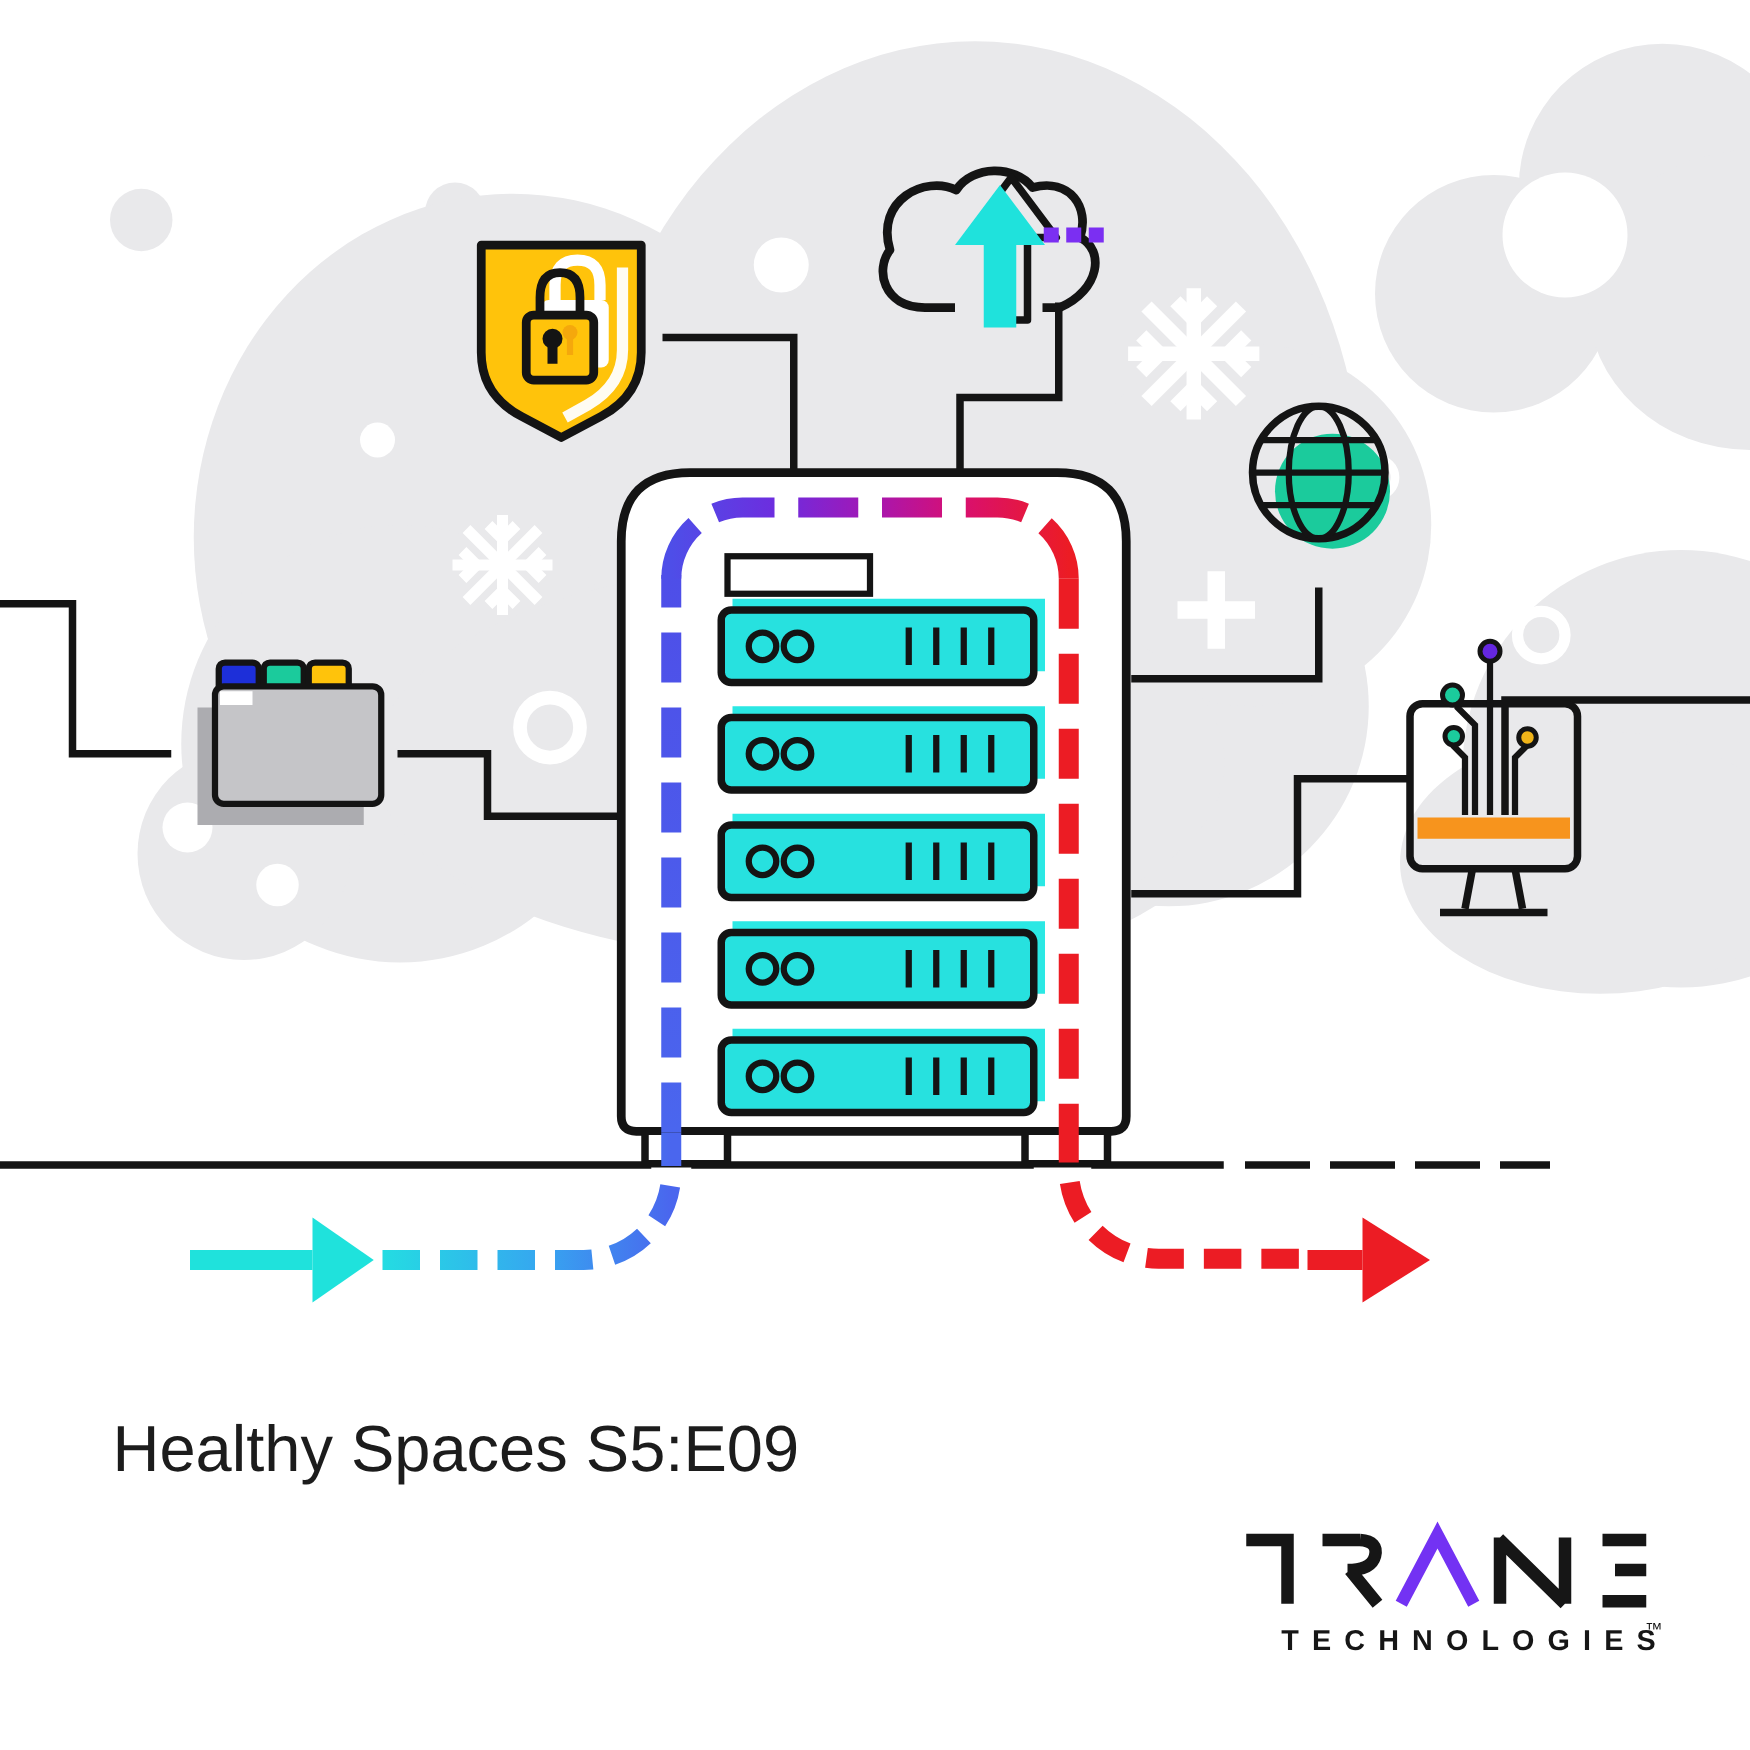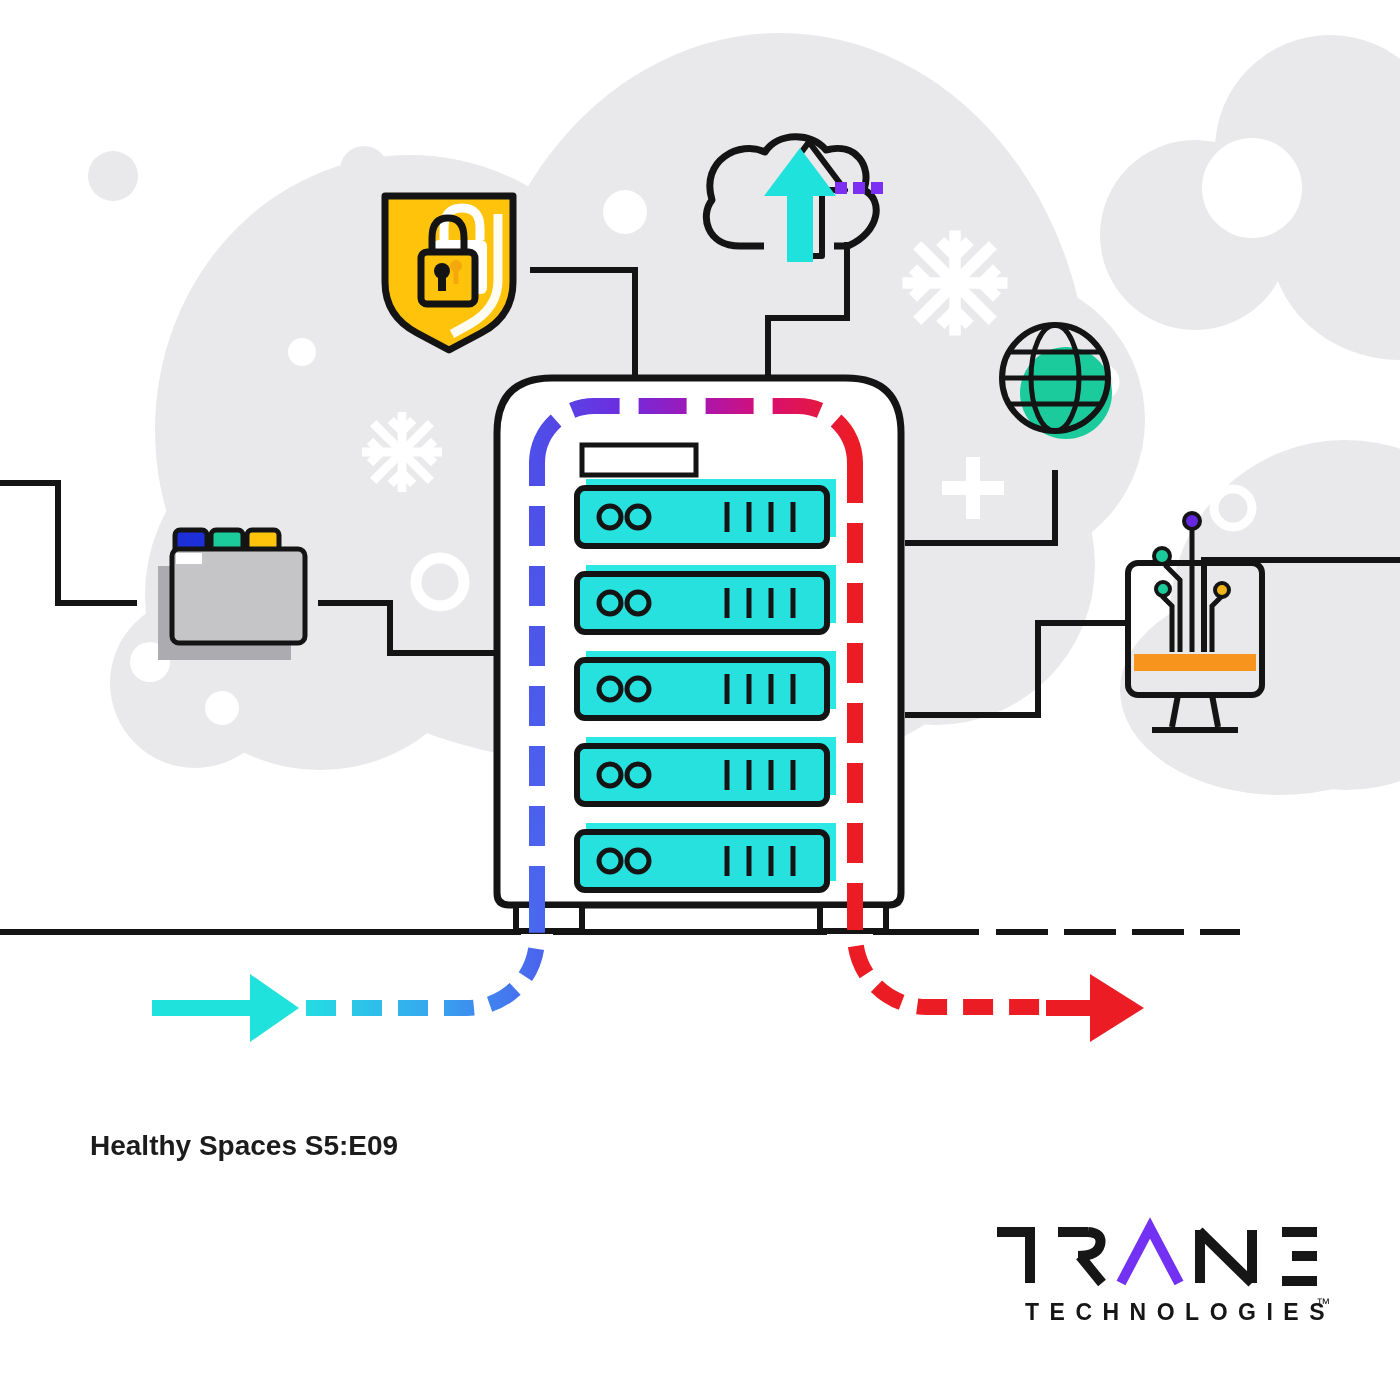--- a/index.html
+++ b/index.html
@@ -1,21 +1,21 @@
 <!DOCTYPE html>
 <html><head>
 <meta charset="utf-8">
 <style>
   html,body{margin:0;padding:0;background:#fff;}
   #poster{position:relative;width:1400px;height:1400px;background:#ffffff;overflow:hidden;
           font-family:"Liberation Sans", sans-serif;}
   #art{position:absolute;left:0;top:0;}
   .title-block{position:absolute;left:90px;top:1108px;color:#161616;}
   .title-line{font-size:78px;font-weight:700;line-height:88px;letter-spacing:0px;}
-  .subtitle{font-size:28px;font-weight:700;margin-top:22px;color:#1c1c1c;}
+  .subtitle{font-size:52px;font-weight:400;margin-top:22px;color:#1c1c1c;}
 </style>
 </head>
 <body>
 
 <div id="poster">
 
 <svg id="art" width="1400" height="1400" viewBox="0 0 1400 1400">
   <defs>
     <linearGradient id="gradIn" gradientUnits="userSpaceOnUse" x1="306" y1="0" x2="537" y2="0">
       <stop offset="0" stop-color="#24DCE2"></stop>

